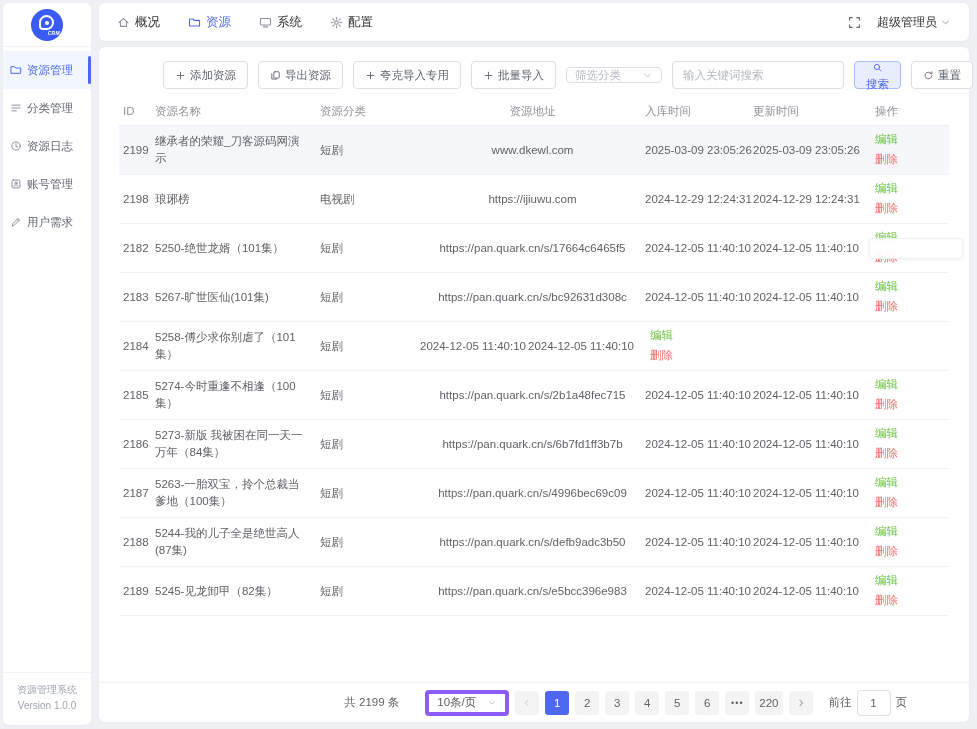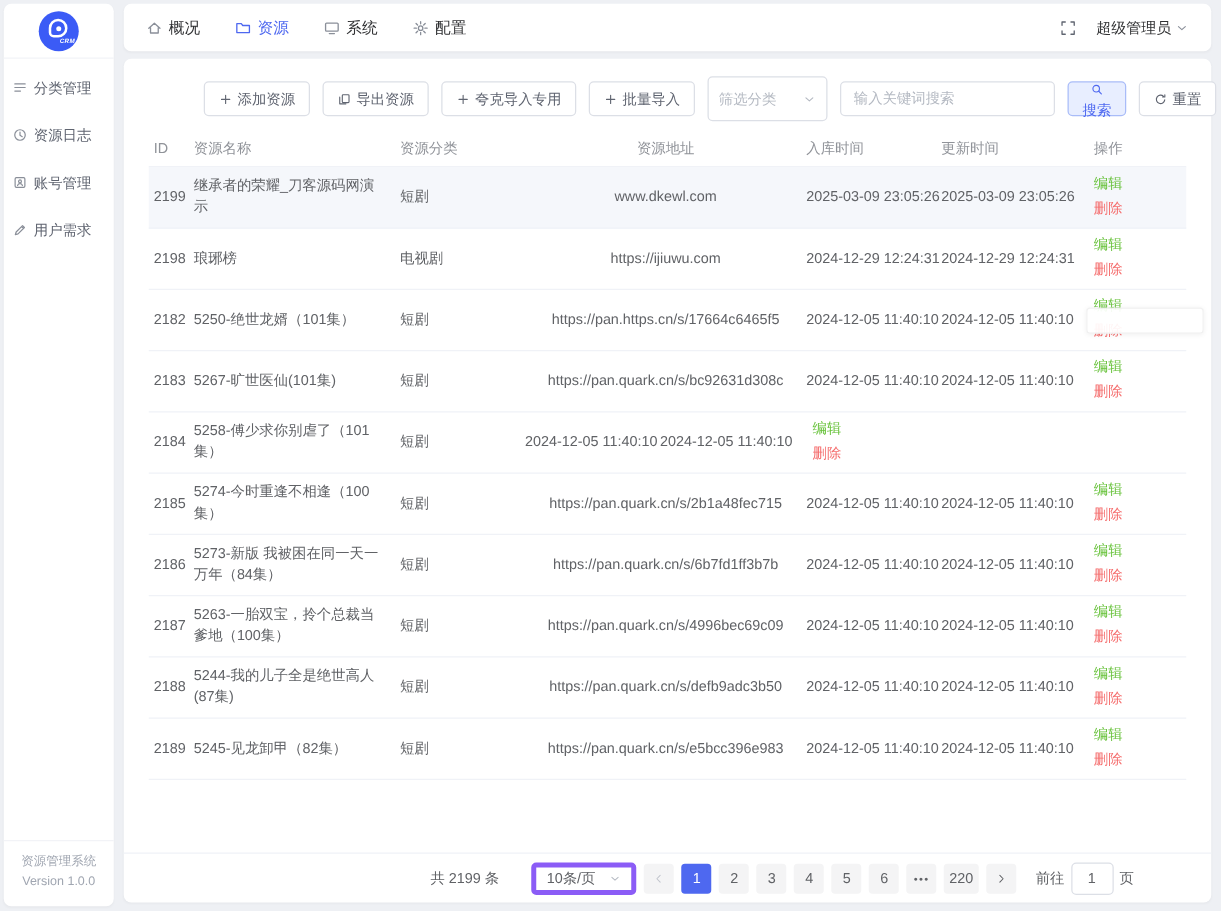--- a/index.html
+++ b/index.html
@@ -39,21 +39,21 @@
   .fs-btn { color:#5f6470; display:inline-flex; cursor:pointer; }
   .user { font-size:12px; color:#303133; display:flex; align-items:center; gap:3px; cursor:pointer; }
   .user .ic { width:11px; height:11px; color:#8a8f99; }
 
   
   .content-card { position:absolute; left:99px; top:47px; width:870px; height:675px; background:#fff; border-radius:6px; display:flex; flex-direction:column; box-shadow:0 1px 2px rgba(0,0,0,.03); }
   .toolbar { display:flex; align-items:center; padding:14px 20px 8px; }
   .btn { height:28px; padding:0 11px; border:1px solid #dcdfe6; border-radius:4px; background:#fff; color:#5f6470; font-size:11.5px; display:inline-flex; align-items:center; gap:4px; margin-right:10px; cursor:pointer; white-space:nowrap; }
   .btn .ic { width:11px; height:11px; }
   .filters { margin-left:auto; display:flex; align-items:center; gap:10px; }
-  .select-box { width:96px; height:36px; border:1px solid #dcdfe6; border-radius:4px; display:flex; align-items:center; justify-content:space-between; padding:0 8px; color:#b4b9c2; font-size:11.5px; background:#fff; cursor:pointer; }
+  .select-box { width:96px; height:16px; border:1px solid #dcdfe6; border-radius:4px; display:flex; align-items:center; justify-content:space-between; padding:0 8px; color:#b4b9c2; font-size:11.5px; background:#fff; cursor:pointer; }
   .select-box .ic { width:11px; height:11px; color:#b4b9c2; }
   .text-input { width:172px; height:28px; border:1px solid #dcdfe6; border-radius:4px; padding:0 10px; font-size:11.5px; color:#303133; outline:none; }
   .text-input::placeholder { color:#b4b9c2; }
   .btn-search { background:#e8eeff; border-color:#a9bcf8; color:#4e68f0; margin-right:0;flex-direction:column; }
   .btn-reset { margin-right:0; }
 
   
   .table { padding:0 20px; font-size:11.5px; }
   .thead { display:flex; align-items:center; height:29px; color:#909399; border-bottom:1px solid #ebeef5; font-weight:500; }
   .trow { position:relative; display:flex; align-items:center; height:49px; border-bottom:1px solid #f0f2f7; color:#606266; }
@@ -88,20 +88,28 @@
 
 <aside class="sidebar">
   <div class="logo-wrap">
     <div class="logo">
       <span class="cam"></span>
       <span class="dot"></span>
       <span class="txt">CRM</span>
     </div>
   </div>
   <nav class="menu">
+      <div class="menu-item active">
+        <span class="ic" style="width:12px;height:12px">
+          <svg viewBox="0 0 16 16">
+            <path d="M1.8 3.6h4.4l1.4 1.8h6.6v7H1.8z"></path>
+          </svg>
+        </span>
+        <span>资源管理</span>
+      </div>
       <div class="menu-item">
         <span class="ic" style="width:12px;height:12px">
           <svg viewBox="0 0 16 16">
             <path d="M2.5 4.2h11M2.5 8h11M2.5 11.8h6"></path>
           </svg>
         </span>
         <span>分类管理</span>
       </div>
       <div class="menu-item">
         <span class="ic" style="width:12px;height:12px">
@@ -291,21 +299,21 @@
           <div class="td c-time">2024-12-29 12:24:31</div>
           <div class="td c-act">
             <a class="lnk edit">编辑</a>
             <a class="lnk del">删除</a>
           </div>
         </div>
         <div class="trow">
           <div class="td c-id">2182</div>
           <div class="td c-name">5250-绝世龙婿（101集）</div>
           <div class="td c-cat">短剧</div>
-          <div class="td c-url">https://pan.https.cn/s/17664c6465f5</div>
+          <div class="td c-url">https://pan.quark.cn/s/17664c6465f5</div>
           <div class="td c-time">2024-12-05 11:40:10</div>
           <div class="td c-time">2024-12-05 11:40:10</div>
           <div class="td c-act">
             <a class="lnk edit">编辑</a>
             <a class="lnk del">删除</a>
           </div>
           <div class="row-overlay"></div>
         </div>
         <div class="trow">
           <div class="td c-id">2183</div>

